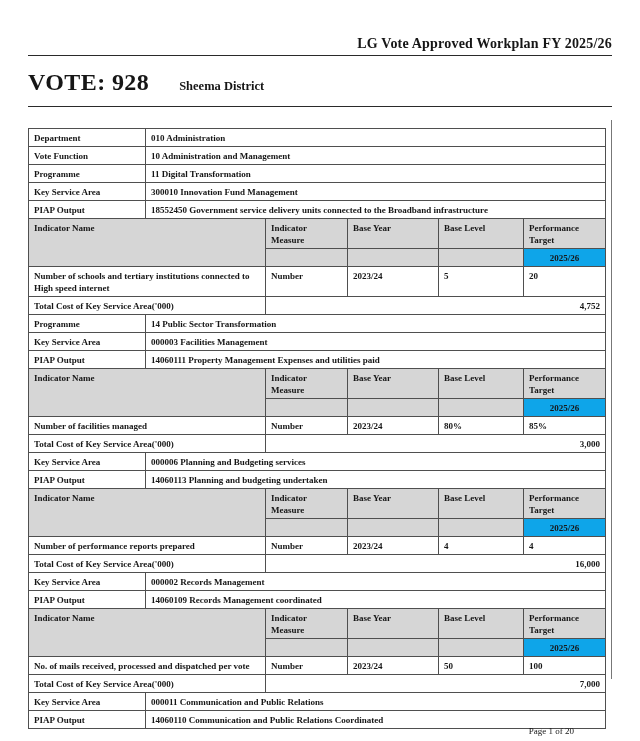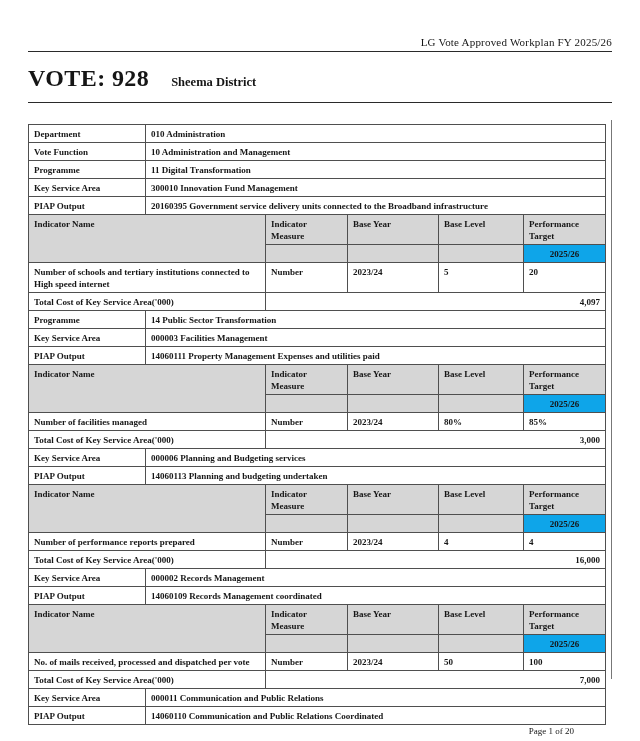--- a/index.html
+++ b/index.html
@@ -9,34 +9,34 @@
     font-family:"Liberation Serif", serif;
     color:#161616;
     position:relative;
     overflow:hidden;
   }
   .page{padding:0 28px;}
 
   .hdr-right{
     padding-top:36px;
     text-align:right;
-    font-weight:normal;
-    font-size:11px;
+    font-weight:bold;
+    font-size:14px;
     letter-spacing:0.2px;
   }
   .rule{
     border:none;
     border-top:1.4px solid #2a2a2a;
     margin:3px 0 0 0;
   }
   .title-row{
     margin-top:13px;
     display:flex;
     align-items:baseline;
-    gap:22px;
+    gap:30px;
   }
   .vote-title{
     font-size:24px;
     font-weight:bold;
     letter-spacing:0.4px;
   }
   .district-title{
     font-size:12.5px;
     font-weight:bold;
   }
@@ -120,21 +120,21 @@
         <tr>
           <td class="lbl">Programme</td>
           <td class="val" colspan="5">11 Digital Transformation</td>
         </tr>
         <tr>
           <td class="lbl">Key Service Area</td>
           <td class="val" colspan="5">300010 Innovation Fund Management</td>
         </tr>
         <tr>
           <td class="lbl">PIAP Output</td>
-          <td class="val" colspan="5">20160395 Government service delivery units connected to the Broadband infrastructure</td>
+          <td class="val" colspan="5">18552450 Government service delivery units connected to the Broadband infrastructure</td>
         </tr>
         <tr>
           <td class="hdr-cell" colspan="2" rowspan="2">Indicator Name</td>
           <td class="hdr-cell">Indicator Measure</td>
           <td class="hdr-cell">Base Year</td>
           <td class="hdr-cell">Base Level</td>
           <td class="hdr-cell">Performance Target</td>
         </tr>
         <tr>
           <td class="empty-hdr"></td>
@@ -144,21 +144,21 @@
         </tr>
         <tr>
           <td class="val" colspan="2">Number of schools and tertiary institutions connected to High speed internet</td>
           <td class="val">Number</td>
           <td class="val">2023/24</td>
           <td class="val">5</td>
           <td class="val">20</td>
         </tr>
         <tr>
           <td class="total-lbl" colspan="2">Total Cost of Key Service Area('000)</td>
-          <td class="total-val" colspan="4">4,097</td>
+          <td class="total-val" colspan="4">4,752</td>
         </tr>
         <tr>
           <td class="lbl">Programme</td>
           <td class="val" colspan="5">14 Public Sector Transformation</td>
         </tr>
         <tr>
           <td class="lbl">Key Service Area</td>
           <td class="val" colspan="5">000003 Facilities Management</td>
         </tr>
         <tr>

